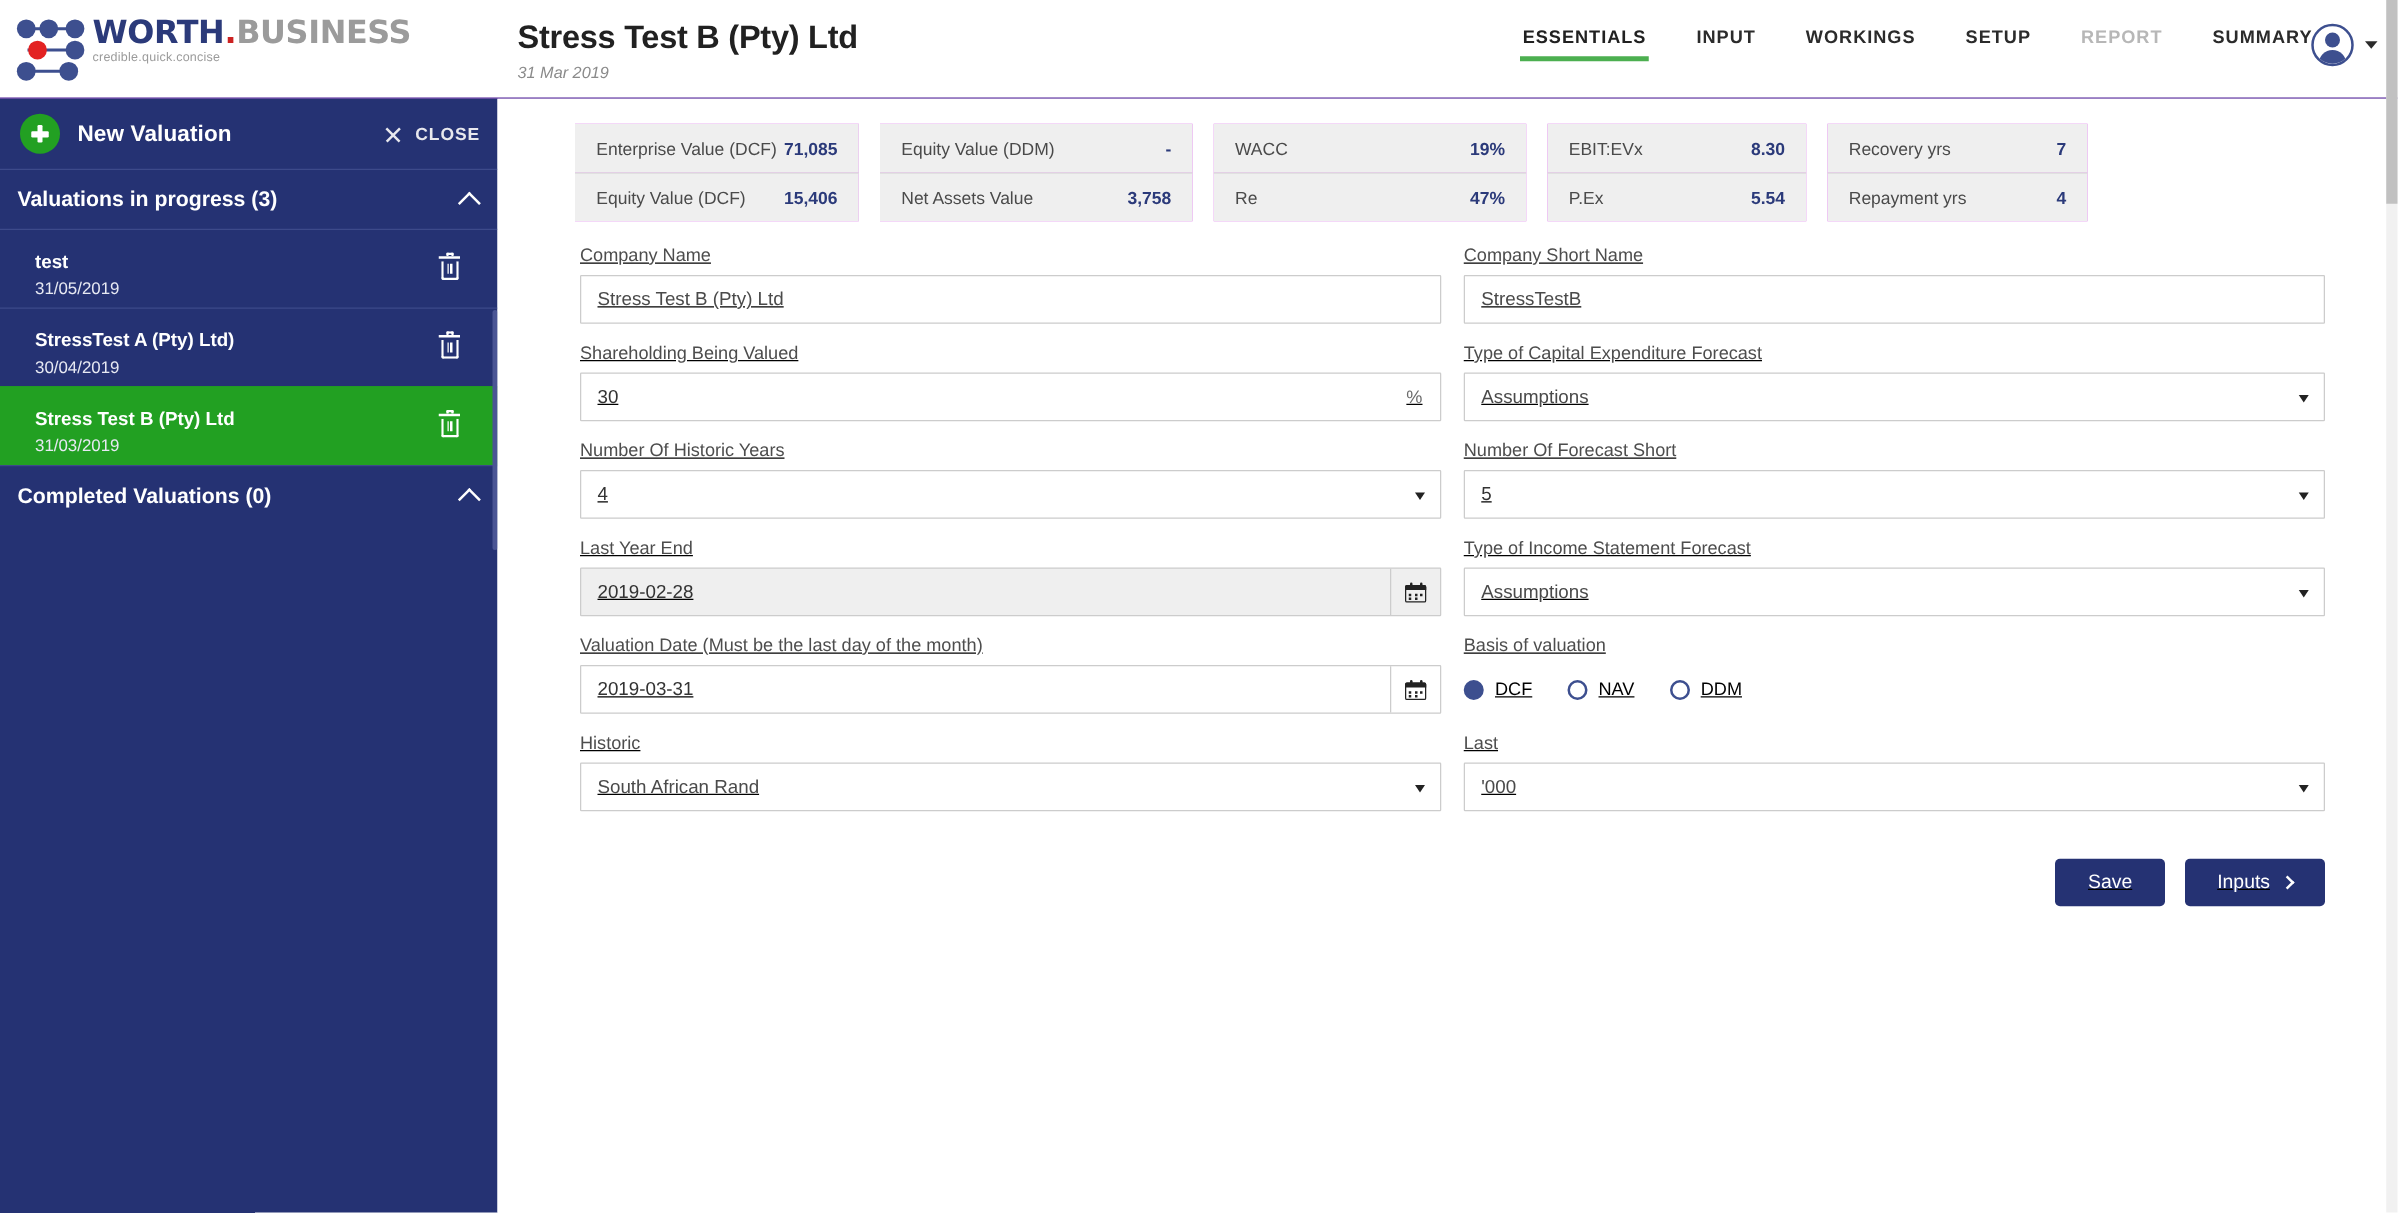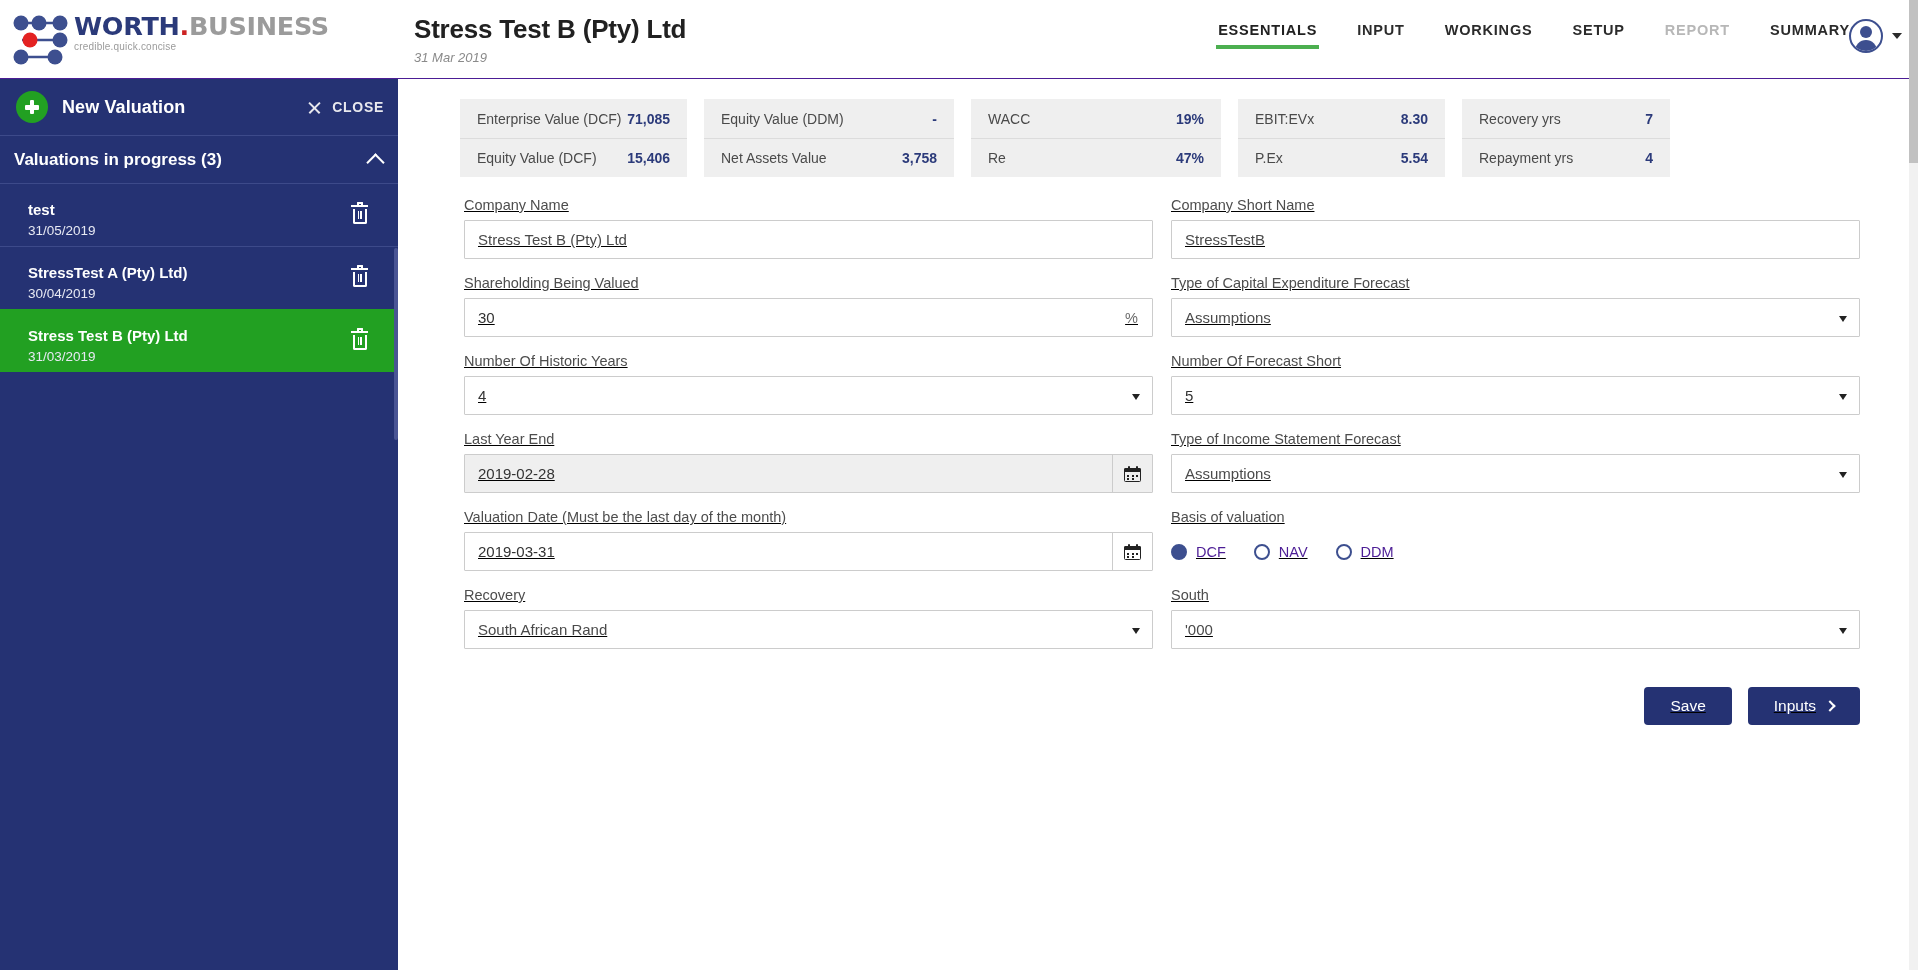--- a/index.html
+++ b/index.html
@@ -233,21 +233,21 @@
   }
 
   
   .radio-group { display: flex; align-items: center; height: 39px; }
   .radio-item { display: flex; align-items: center; margin-right: 28px; cursor: pointer; }
   .radio {
     width: 16px; height: 16px; border-radius: 50%;
     border: 2px solid #3d4f8f; background: #fff; flex: none;
   }
   .radio.checked { background: #3d4f8f; border-color: #3d4f8f; }
-  .radio-label { font-size: 14.5px; color: #4c1d95; margin-left: 9px; white-space: nowrap; }
+  .radio-label { font-size: 14.5px; color: #000000; margin-left: 9px; white-space: nowrap; }
 
   
   .btn-row {
     display: flex; justify-content: flex-end; gap: 16px;
     padding: 22px 62px 0 62px;
   }
   .btn {
     background: #253273; color: #fff; font-size: 15.5px;
     border: none; border-radius: 4px; height: 38px; padding: 0 26px;
     cursor: pointer; display: flex; align-items: center; gap: 10px;
@@ -354,20 +354,24 @@
   <div class="sb-item selected">
     <div class="sb-item-name">Stress Test B (Pty) Ltd</div>
     <div class="sb-item-date">31/03/2019</div>
     <div class="trash">
       <div class="handle"></div>
         <div class="lid"></div>
         <div class="can"></div>
     </div>
   </div>
 
+  <div class="sb-section">
+    <span>Completed Valuations (0)</span>
+    <span class="chevron-up"></span>
+  </div>
 
   <div class="sb-scroll"></div>
 </div>
 
 <div class="main">
 
   <div class="kpis">
     <div class="kpi-card w-ev">
       <div class="kpi-row">
         <span class="kpi-label">Enterprise Value (DCF)</span>
@@ -534,28 +538,28 @@
           <div class="radio-item">
             <span class="radio"></span>
             <span class="radio-label">DDM</span>
           </div>
         </div>
       </div>
     </div>
 
     <div class="form-row">
       <div class="field">
-        <label class="field-label">Recovery</label>
+        <label class="field-label">Historic</label>
         <div class="input-box">
           <span class="input-val">South African Rand</span>
           <span class="select-arrow"></span>
         </div>
       </div>
       <div class="field">
-        <label class="field-label">South</label>
+        <label class="field-label">Last</label>
         <div class="input-box">
           <span class="input-val">'000</span>
           <span class="select-arrow"></span>
         </div>
       </div>
     </div>
 
     <div class="btn-row">
       <button class="btn">
         <span>Save</span>

